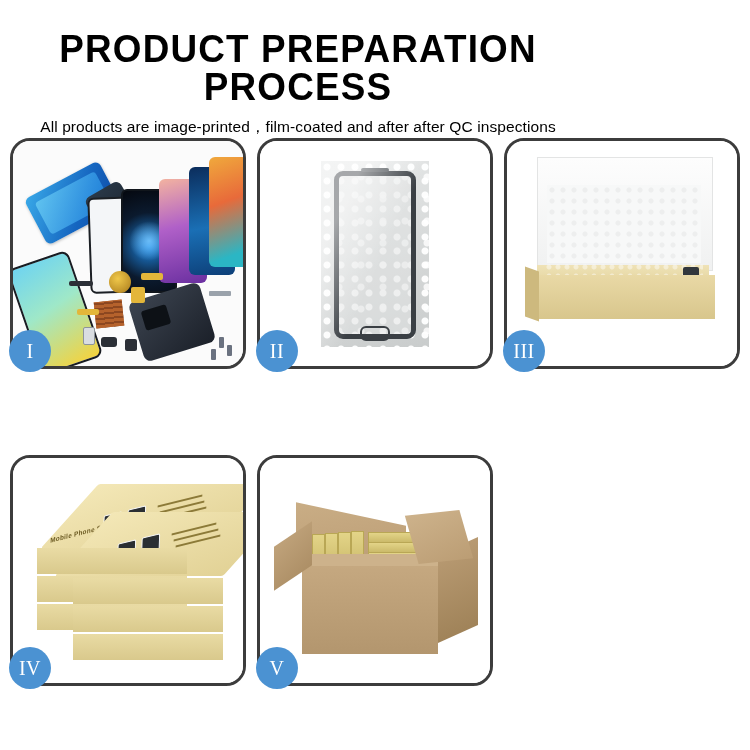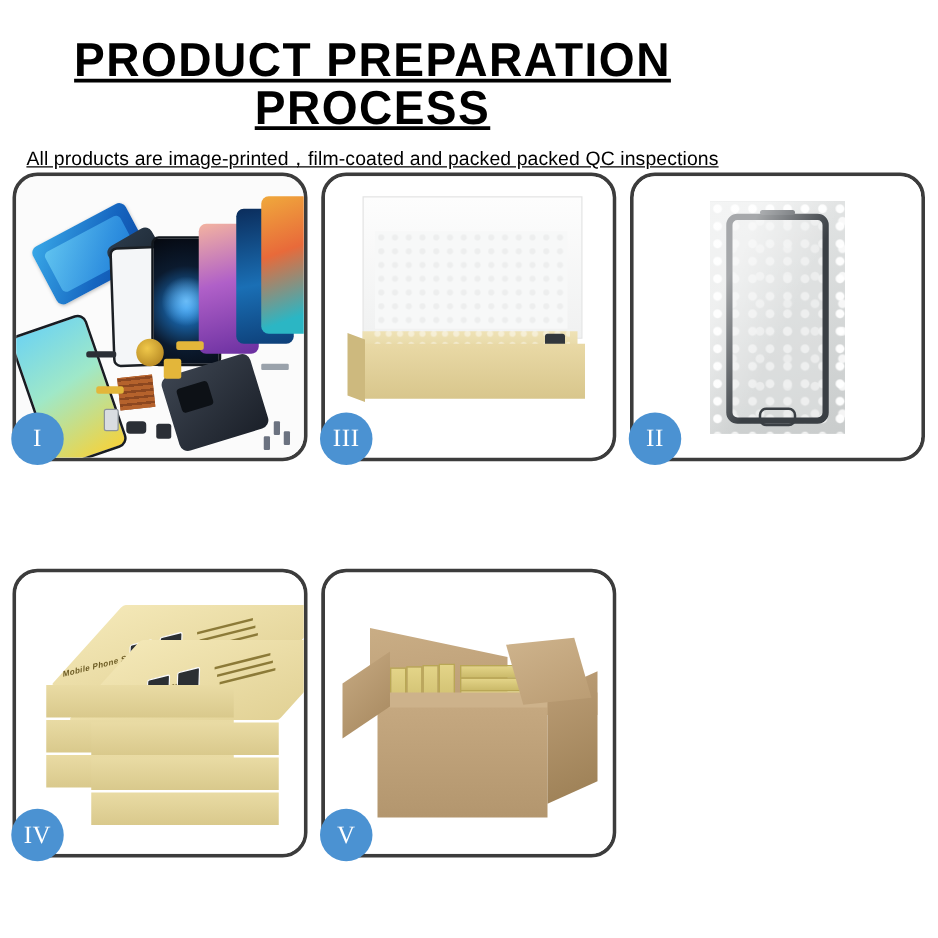--- a/index.html
+++ b/index.html
@@ -2,21 +2,21 @@
 <html><head>
 <meta charset="utf-8">
 <style>
   html,body{margin:0;padding:0;}
   body{
     width:750px;height:750px;
     background:#ffffff;
     font-family:"Liberation Sans", sans-serif;
     overflow:hidden;
   }
-  .page{position:relative;width:596px;height:750px;text-decoration:underline;}
+  .page{position:relative;width:596px;height:750px;}
 
   
   .header{padding-top:30px;text-align:center;}
   .title{
     font-size:38px;font-weight:700;color:#000000;
     letter-spacing:1.2px;line-height:1;
     transform:scaleX(.97);
   }
   .subtitle{
     margin-top:11px;font-size:15.5px;color:#000000;
@@ -202,21 +202,21 @@
     background:rgba(216,196,160,.9);transform:skewY(22deg);}
   .tab{position:absolute;width:14px;height:12px;background:rgba(120,96,64,.3);}
 </style>
 </head>
 <body>
 
 <div class="page">
 
   <div class="header">
     <div class="title">PRODUCT PREPARATION PROCESS</div>
-    <div class="subtitle">All products are image-printed，film-coated and packed packed QC inspections</div>
+    <div class="subtitle">All products are image-printed，film-coated and after after QC inspections</div>
   </div>
 
   <div class="grid">
 
     <div class="card">
       <div class="card-inner p1">
         <div class="scr s1"></div>
         <div class="scr s2"></div>
         <div class="scr s3"></div>
         <div class="scr s4"></div>
@@ -236,41 +236,41 @@
         <div class="dot" style="left:206px;top:196px;width:5px;height:11px;"></div>
         <div class="dot" style="left:214px;top:204px;width:5px;height:11px;"></div>
         <div class="dot" style="left:198px;top:208px;width:5px;height:11px;"></div>
         <div class="dot" style="left:196px;top:150px;width:22px;height:5px;background:#9aa2ab;"></div>
         <div class="bar" style="left:70px;top:186px;width:10px;height:16px;background:#d9dde1;border:1px solid #8d949b;"></div>
       </div>
       <div class="badge">I</div>
     </div>
 
     <div class="card">
+      <div class="card-inner p2">
+        <div class="wrap">
+          <div class="glass"></div>
+          <div class="ear"></div>
+          <div class="home"></div>
+          <div class="sheen"></div>
+        </div>
+      </div>
+      <div class="badge">II</div>
+    </div>
+
+    <div class="card">
       <div class="card-inner p3">
         <div class="m-lid"></div>
         <div class="m-lid2"></div>
         <div class="m-tray"></div>
         <div class="m-prod"></div>
         <div class="m-front"></div>
         <div class="m-left"></div>
       </div>
       <div class="badge">III</div>
-    </div>
-
-    <div class="card">
-      <div class="card-inner p2">
-        <div class="wrap">
-          <div class="glass"></div>
-          <div class="ear"></div>
-          <div class="home"></div>
-          <div class="sheen"></div>
-        </div>
-      </div>
-      <div class="badge">II</div>
     </div>
 
     <div class="card">
       <div class="card-inner p4">
         <div class="stack">
 
           <div class="lid" style="left:22px;top:2px;">
             <div class="face"></div>
           </div>
           <div class="lbl" style="left:30px;top:44px;">Mobile Phone Spare Parts</div>

